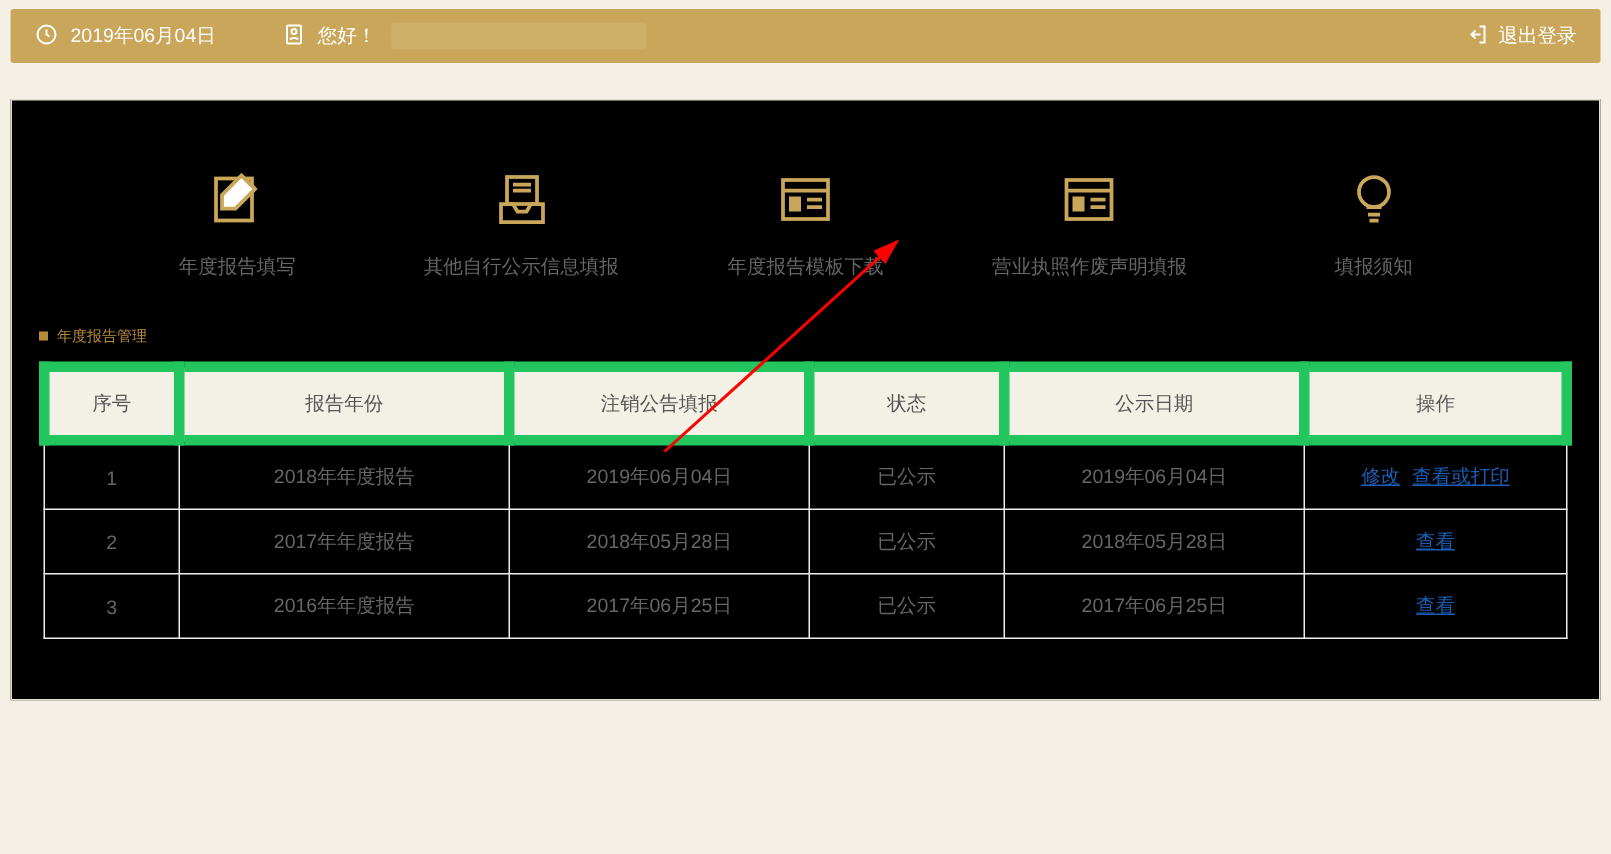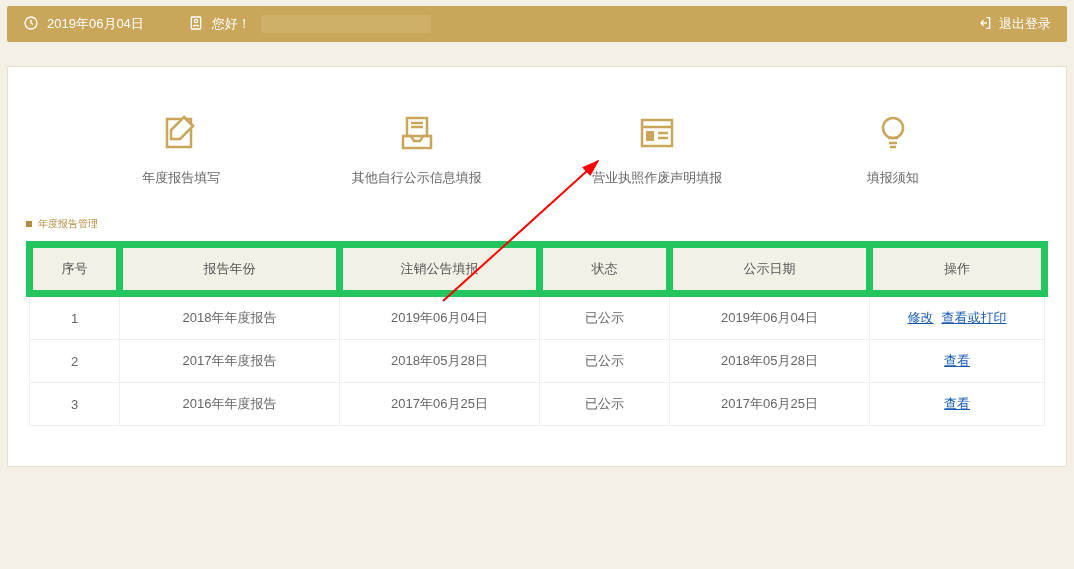--- a/index.html
+++ b/index.html
@@ -17,21 +17,21 @@
       justify-content: space-between;
       padding: 0 16px;
       color: #fff;
       margin: 6px 7px 0 7px;
       border-radius: 2px;
     }
     .top-left { display: flex; align-items: center; gap: 8px; }
     .top-right { display: flex; align-items: center; gap: 6px; cursor: pointer; }
     .icon-svg { width: 16px; height: 16px; display: inline-block; }
     .main-panel {
-      background: #ffffff;
+      background: #000000;
       margin: 24px 7px 0 7px;
       padding: 28px 18px 40px 18px;
       border: 1px solid #e5e0d0;
       position: relative;
     }
     .menu-row {
       display: flex;
       justify-content: space-around;
       padding: 18px 40px 24px 40px;
     }
@@ -164,20 +164,31 @@
       <span class="menu-icon">
         <svg viewBox="0 0 40 40" width="40" height="40" fill="none" stroke="#c9a659" stroke-width="2.5">
             <rect x="10" y="5" width="20" height="18"></rect>
             <path d="M14 10h12M14 14h12"></path>
             <path d="M6 23h8l3 5h6l3-5h8v12H6z"></path>
           </svg>
       </span>
       <span class="menu-label">其他自行公示信息填报</span>
     </div>
 
+    <div class="menu-item">
+      <span class="menu-icon">
+        <svg viewBox="0 0 40 40" width="40" height="40" fill="none" stroke="#c9a659" stroke-width="2.5">
+            <rect x="5" y="7" width="30" height="26"></rect>
+            <path d="M5 14h30"></path>
+            <rect x="9" y="18" width="8" height="10" fill="#c9a659" stroke="none"></rect>
+            <path d="M21 20h10M21 25h10"></path>
+          </svg>
+      </span>
+      <span class="menu-label">年度报告模板下载</span>
+    </div>
 
 
     <div class="menu-item">
       <span class="menu-icon">
         <svg viewBox="0 0 40 40" width="40" height="40" fill="none" stroke="#c9a659" stroke-width="2.5">
             <rect x="5" y="7" width="30" height="26"></rect>
             <path d="M5 14h30"></path>
             <rect x="9" y="18" width="8" height="10" fill="#c9a659" stroke="none"></rect>
             <path d="M21 20h10M21 25h10"></path>
           </svg>

